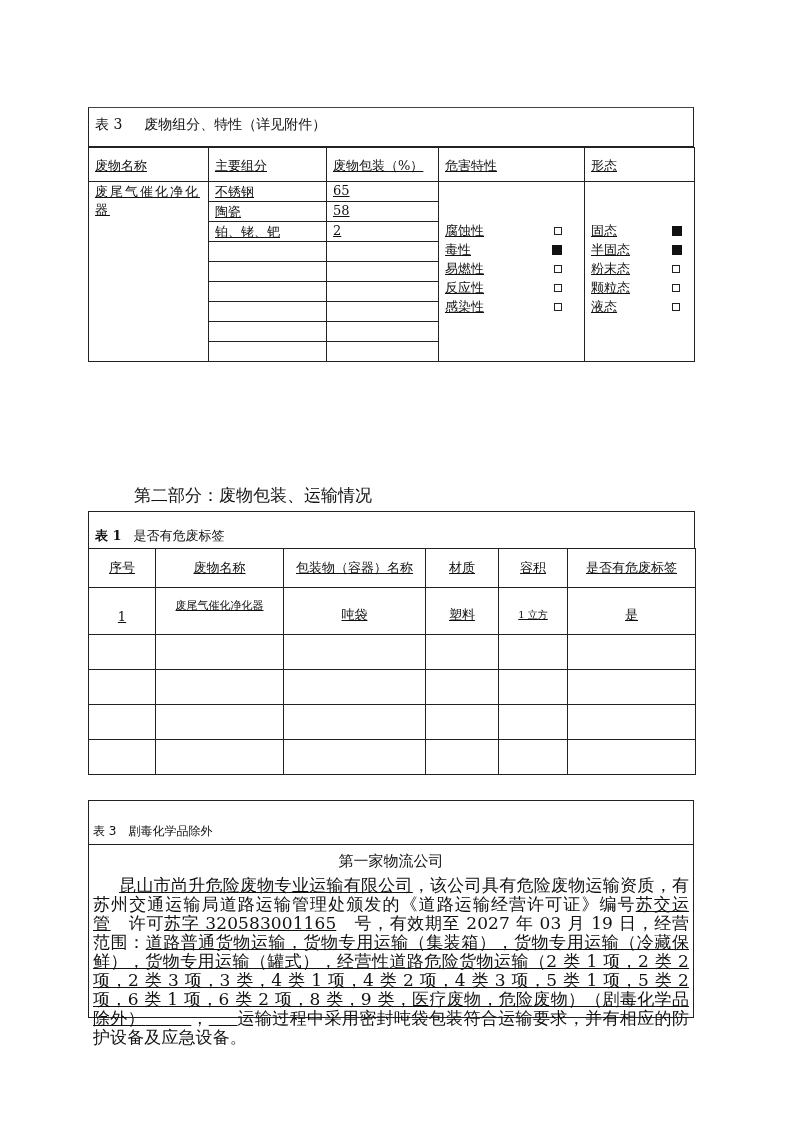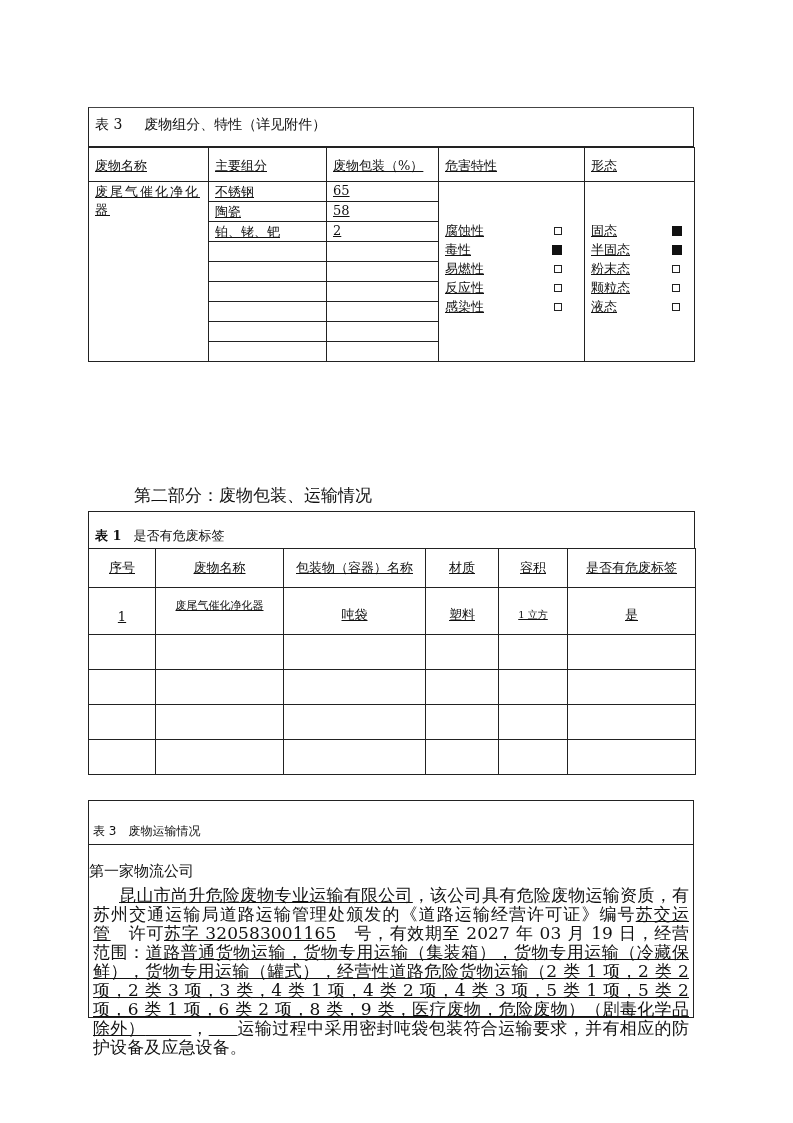--- a/index.html
+++ b/index.html
@@ -33,21 +33,21 @@
   #t1 td { text-align:center; font-size:13px; height:34px; vertical-align:middle;margin-left:48px; }
   #t1 .hdr td { height:38px; }
   #t1 .r1 td { height:36px; }
   #t1 .small { font-size:10px; }
   #t1 .name { font-size:11px; vertical-align:top; padding-top:10px; }
 
   
   #t2 { left:88px; top:800px; width:606px; border:1px solid #222; box-sizing:border-box; height:218px; }
   #t2 .cap { height:44px; font-size:12px; padding:22px 0 0 4px; box-sizing:border-box; border-bottom:1px solid #222; font-family:"DejaVu Sans","Liberation Sans",sans-serif;}
   #t2 .cap b { font-weight:normal; margin-right:12px; }
-  #t2 .company { font-size:15px; margin-top:17px; height:24px; }
+  #t2 .company { text-align:center; font-size:15px; margin-top:7px; height:24px; }
   #t2 .para { font-size:17px; line-height:19px; padding:0 4px 0 4px; text-align:justify; letter-spacing:0.1px; }
   #t2 .para u { text-decoration:underline; }
 </style>
 </head>
 <body>
 
 <div id="t3" class="abs">
   <div class="cap">
     <span class="num">表 3</span><span>废物组分、特性（详见附件）</span>
   </div>
@@ -219,19 +219,19 @@
           <td></td>
           <td></td>
           <td></td>
         </tr>
   </tbody>
     </table>
 </div>
 
 <div id="t2" class="abs">
   <div class="cap">
-    <b>表 3</b><span>废物运输情况</span>
+    <b>表 3</b><span>剧毒化学品除外</span>
   </div>
   <div class="company">第一家物流公司</div>
   <div class="para">
     <span style="display:inline-block;width:26px"></span><u>昆山市尚升危险废物专业运输有限公司</u><span>，该公司具有危险废物运输资质，有苏州交通运输局道路运输管理处颁发的《道路运输经营许可证》编号</span><u>苏交运管</u>&nbsp;&nbsp;&nbsp;<span>许可</span><u>苏字 320583001165</u>&nbsp;&nbsp;&nbsp;<span>号，有效期至 2027 年 03 月 19 日，经营范围：</span><u>道路普通货物运输，货物专用运输（集装箱），货物专用运输（冷藏保鲜），货物专用运输（罐式），经营性道路危险货物运输（2 类 1 项，2 类 2 项，2 类 3 项，3 类，4 类 1 项，4 类 2 项，4 类 3 项，5 类 1 项，5 类 2 项，6 类 1 项，6 类 2 项，8 类，9 类，医疗废物，危险废物）（剧毒化学品除外）</u><u>&nbsp;&nbsp;&nbsp;&nbsp;&nbsp;&nbsp;&nbsp;&nbsp;</u><span>，</span><u>&nbsp;&nbsp;&nbsp;&nbsp;&nbsp;</u><span>运输过程中采用密封吨袋包装符合运输要求，并有相应的防护设备及应急设备。</span>
   </div>
 </div>
 
 </body></html>

